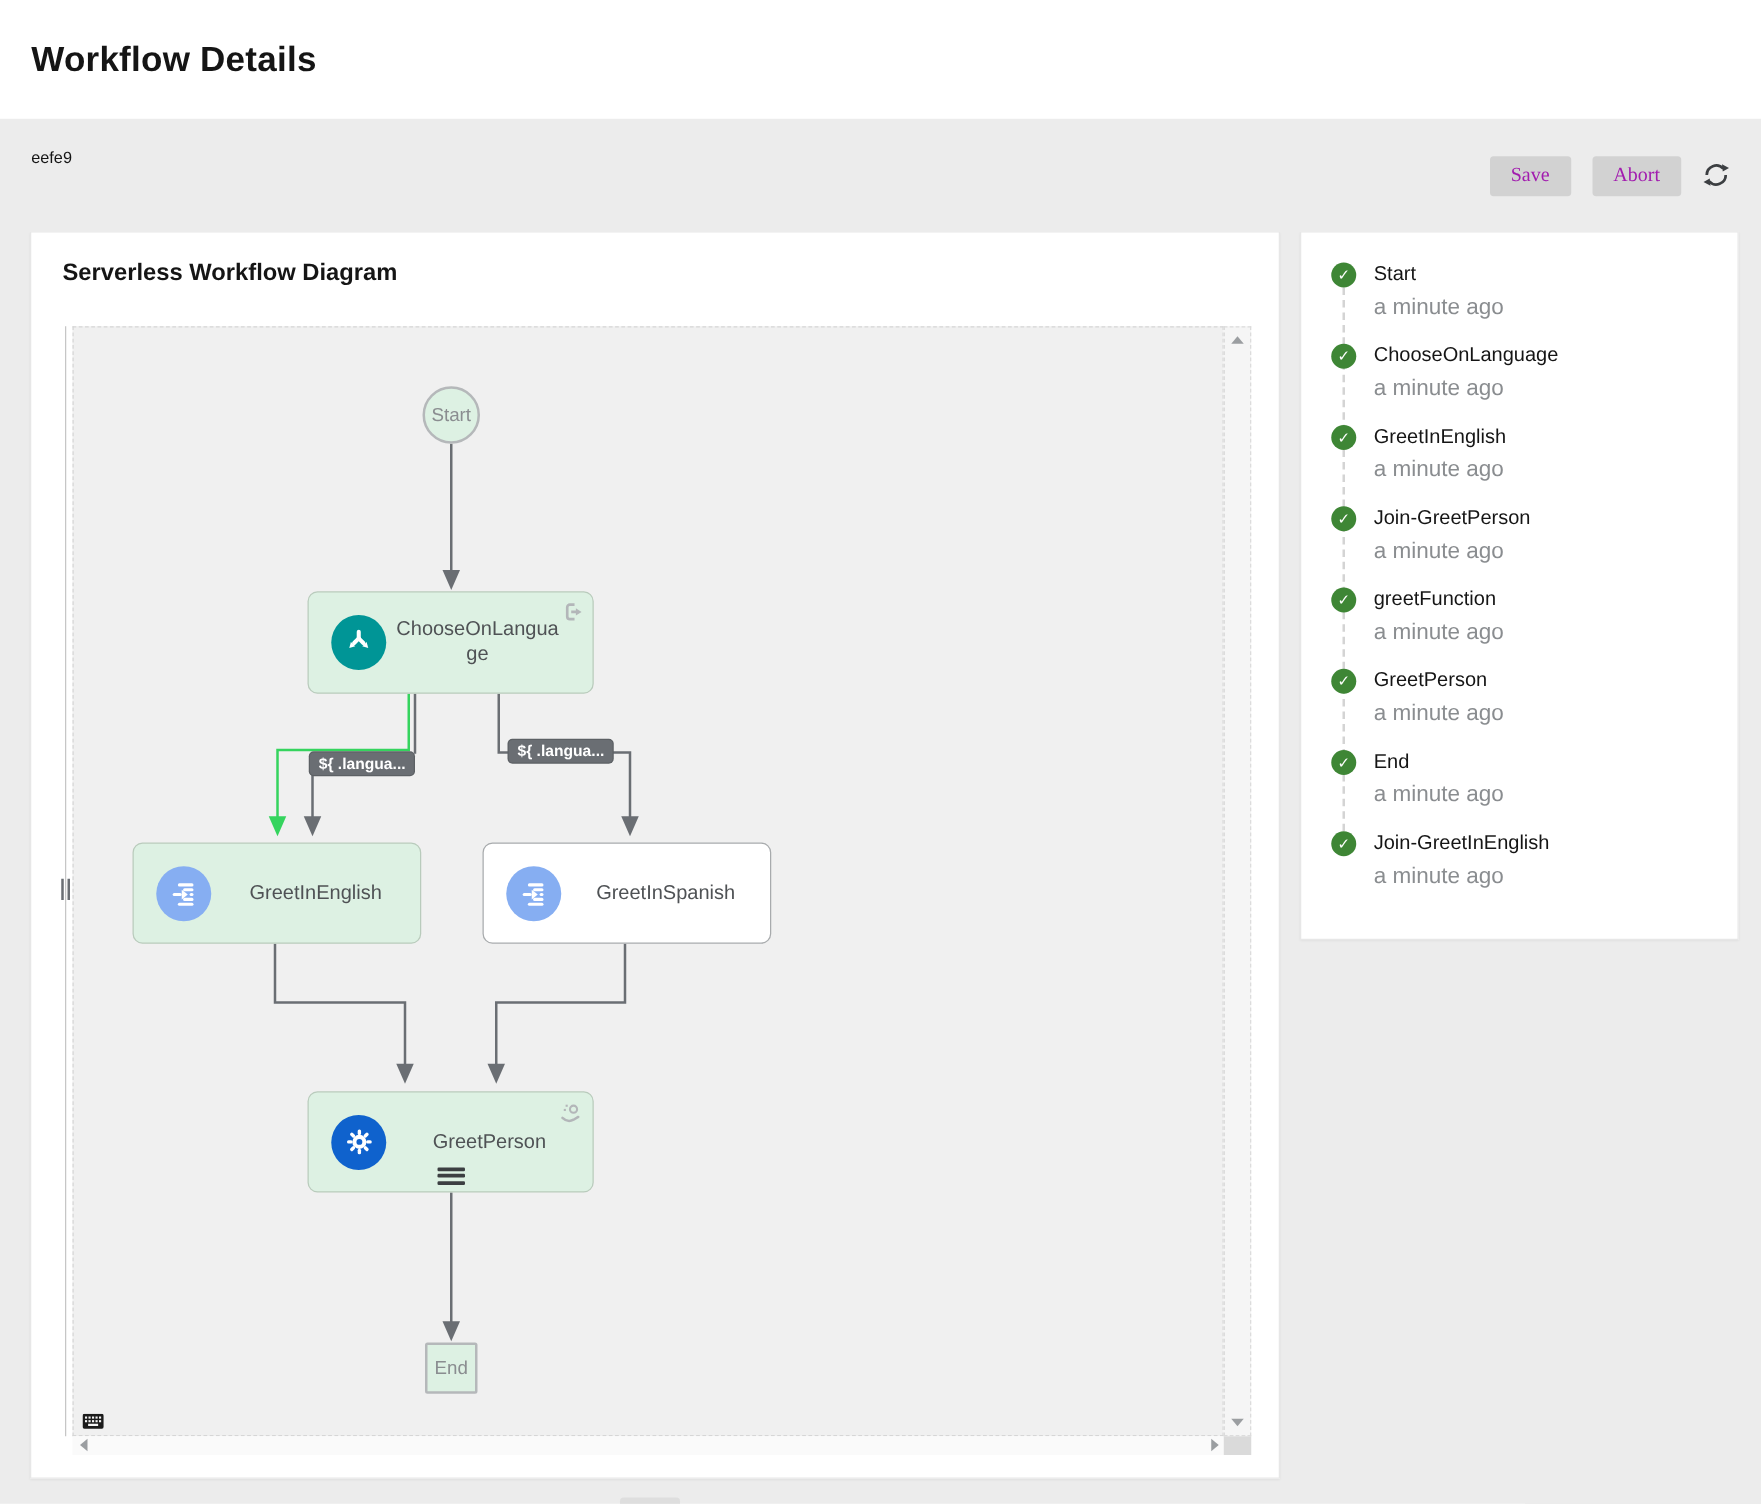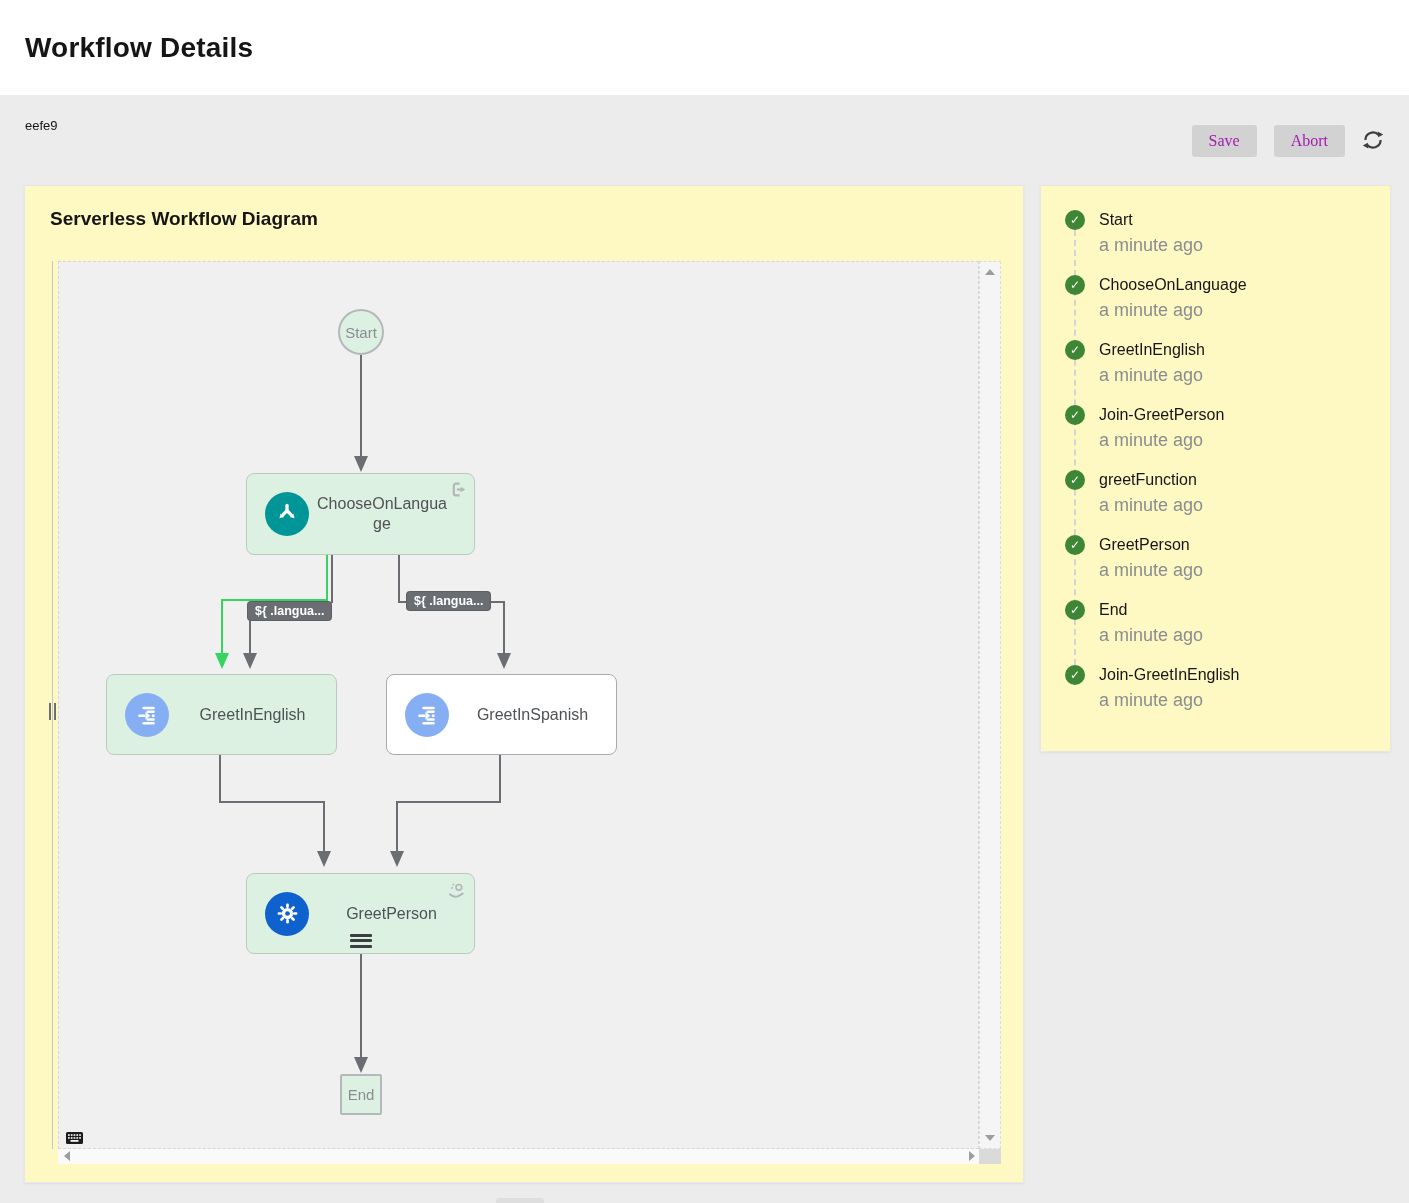--- a/index.html
+++ b/index.html
@@ -12,21 +12,21 @@
 
   
   .wf-titlebar { position:absolute; left:25px; top:118px; display:flex; align-items:baseline; gap:9px; }
   .wf-name { font-size:33px; font-weight:700; letter-spacing:.2px; }
   .wf-id { font-size:13px; color:#151515; }
   .wf-actions { position:absolute; right:25px; top:125px; display:flex; align-items:center; gap:17px; }
   .btn { background:#d2d2d2; color:#a21caf; border:none; border-radius:3px; font-size:16px; padding:7px 17px; font-family:Liberation Serif, serif; cursor:not-allowed;text-align:right; }
   .icon-btn { background:none; border:none; cursor:pointer; display:flex; align-items:center; }
 
   
-  .card { position:absolute; background:#fef9c3; border:1px solid #e7e7e7; box-shadow:0 1px 2px rgba(3,3,3,.06); }
+  .card { position:absolute; background:#ffffff; border:1px solid #e7e7e7; box-shadow:0 1px 2px rgba(3,3,3,.06); }
   .diagram-card { left:24px; top:185px; width:1000px; height:998px; }
   .card-title { font-size:19px; font-weight:700; position:absolute; left:25px; top:22px; }
 
   
   .splitter-line { position:absolute; left:27px; top:75px; width:1px; height:888px; background:#c6c6c6; }
   .splitter-grip { position:absolute; left:24px; top:517px; width:7px; height:17px; border-left:2px solid #6a6e73; border-right:2px solid #6a6e73; cursor:col-resize; }
 
   
   .canvas { position:absolute; left:33px; top:75px; width:921px; height:888px; background:#f0f0f0; border:1px dashed #d6d6d6; }
   .edges { position:absolute; left:0; top:0; }

